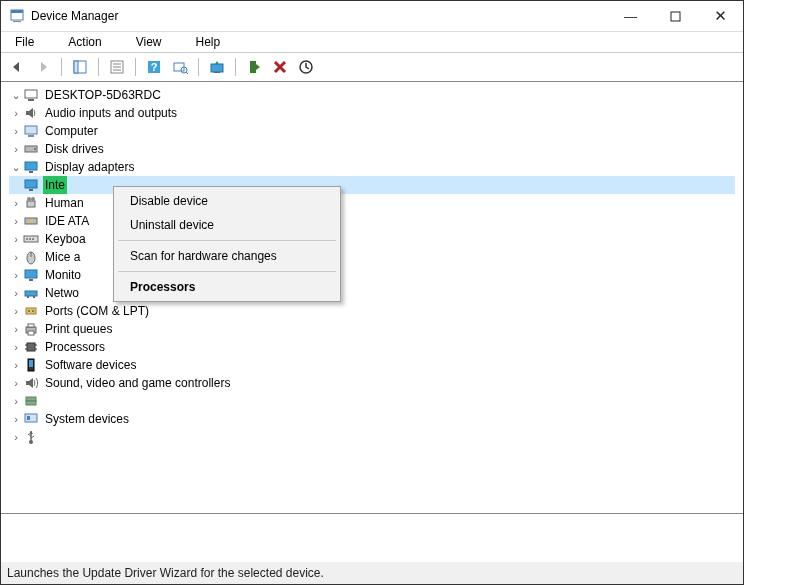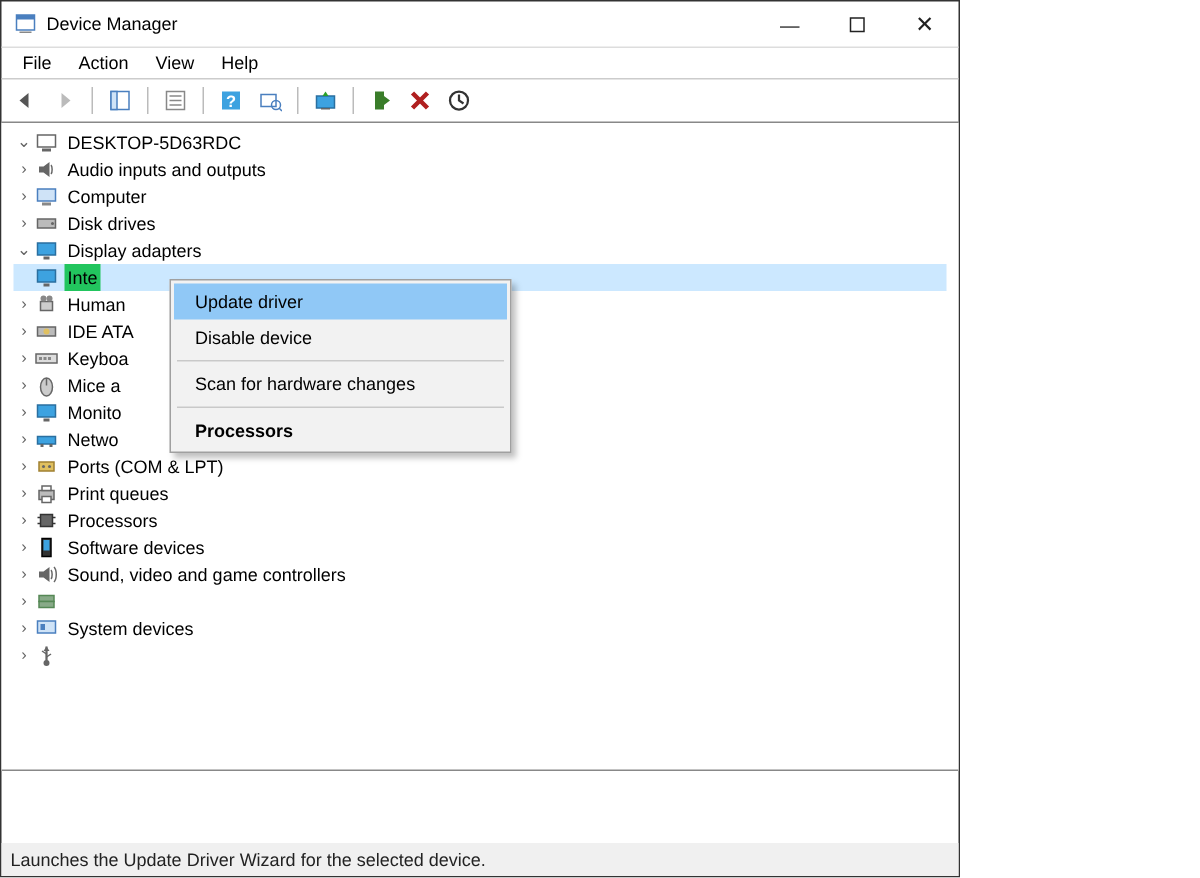--- a/index.html
+++ b/index.html
@@ -1,24 +1,24 @@
 <!DOCTYPE html>
 <html><head>
 <meta charset="utf-8">
 <style>
 html,body{margin:0;padding:0;font-family:"Segoe UI",Tahoma,sans-serif;font-size:12px;color:#000;background:#fff;}
-.window{width:640px;height:585px;border:1px solid #333;box-sizing:border-box;display:flex;flex-direction:column;background:#fff;position:relative;}
+.window{width:744px;height:585px;border:1px solid #333;box-sizing:border-box;display:flex;flex-direction:column;background:#fff;position:relative;}
 .titlebar{height:30px;display:flex;align-items:center;padding:0 0 0 8px;}
 .titlebar .title-icon{width:16px;height:16px;margin-right:6px;display:flex;align-items:center;justify-content:center;}
 .titlebar .title-text{flex:0 0 auto;font-size:12px;}
 .titlebar .spacer{flex:1;}
 .win-controls{display:flex;height:100%;}
 .win-btn{width:45px;display:flex;align-items:center;justify-content:center;font-size:13px;color:#222;}
 .win-btn.close{font-size:15px;}
-.menubar{height:20px;display:flex;align-items:center;padding:0 6px;gap:2px;border-top:1px solid #ddd;}
+.menubar{height:20px;display:flex;align-items:center;padding:0 6px;gap:18px;border-top:1px solid #ddd;}
 .menu-item{padding:2px 8px;font-size:12px;}
 .toolbar{height:28px;border-top:1px solid #ccc;border-bottom:1px solid #888;display:flex;align-items:center;padding:0 4px;gap:2px;}
 .tool-sep{width:1px;height:18px;background:#bbb;margin:0 4px;}
 .tool-btn{width:22px;height:22px;display:flex;align-items:center;justify-content:center;border:1px solid transparent;}
 .tool-btn svg{width:16px;height:16px;}
 .body-area{flex:1;overflow:auto;padding:4px 8px;border-bottom:1px solid #888;background:#fff;}
 .tree ul{list-style:none;margin:0;padding:0;}
 .tree li{padding:0;}
 .node{display:flex;align-items:center;height:18px;line-height:18px;white-space:nowrap;}
 .chevron{width:14px;text-align:center;color:#666;font-size:11px;user-select:none;}
@@ -393,22 +393,22 @@
                   </span>
                 </div>
               </li>
             </ul>
         </li>
       </ul>
     </div>
   </div>
 
   <div class="context-menu">
-    <div class="cm-item highlight">Update driver</div>
     <div class="cm-item">Disable device</div>
+    <div class="cm-item">Uninstall device</div>
     <div class="cm-sep"></div>
     <div class="cm-item">Scan for hardware changes</div>
     <div class="cm-sep"></div>
     <div class="cm-item bold">Processors</div>
   </div>
 
   <div class="statusbar">
     <span>Launches the Update Driver Wizard for the selected device.</span>
   </div>
 

